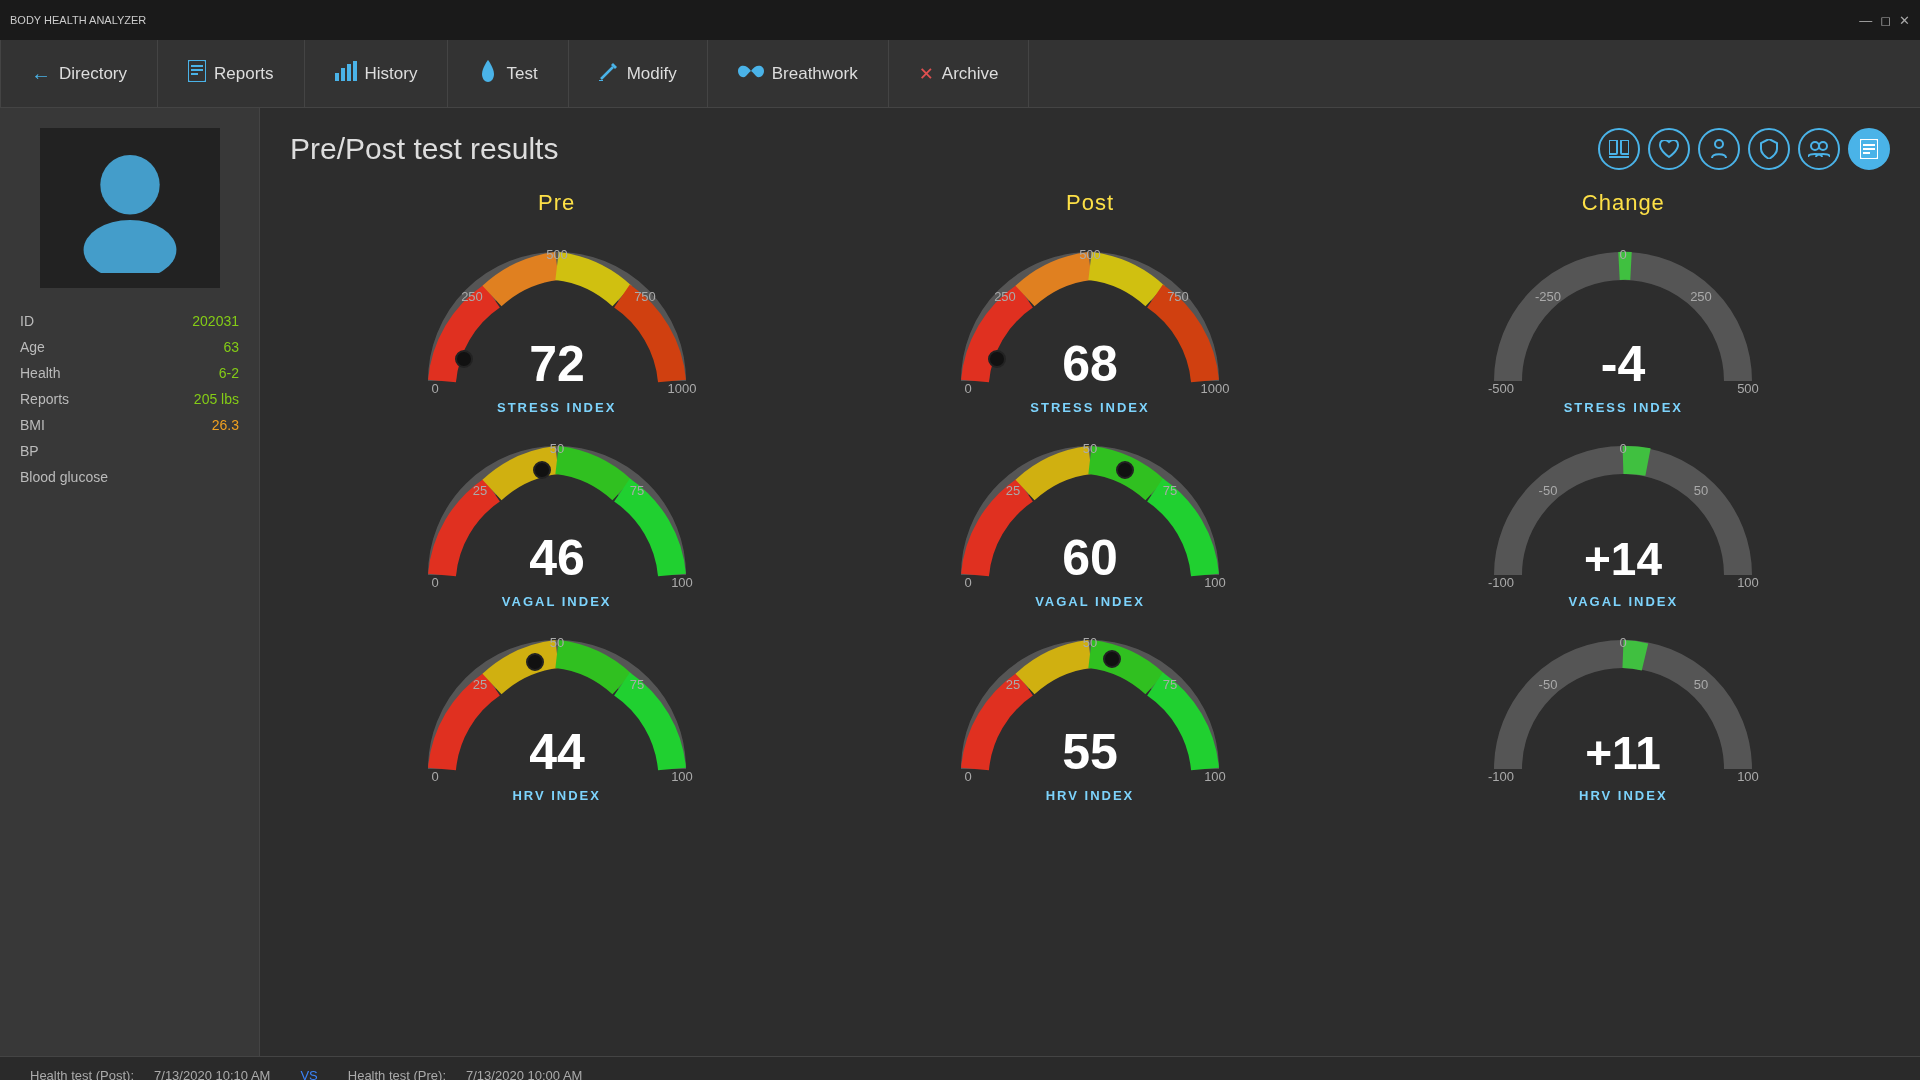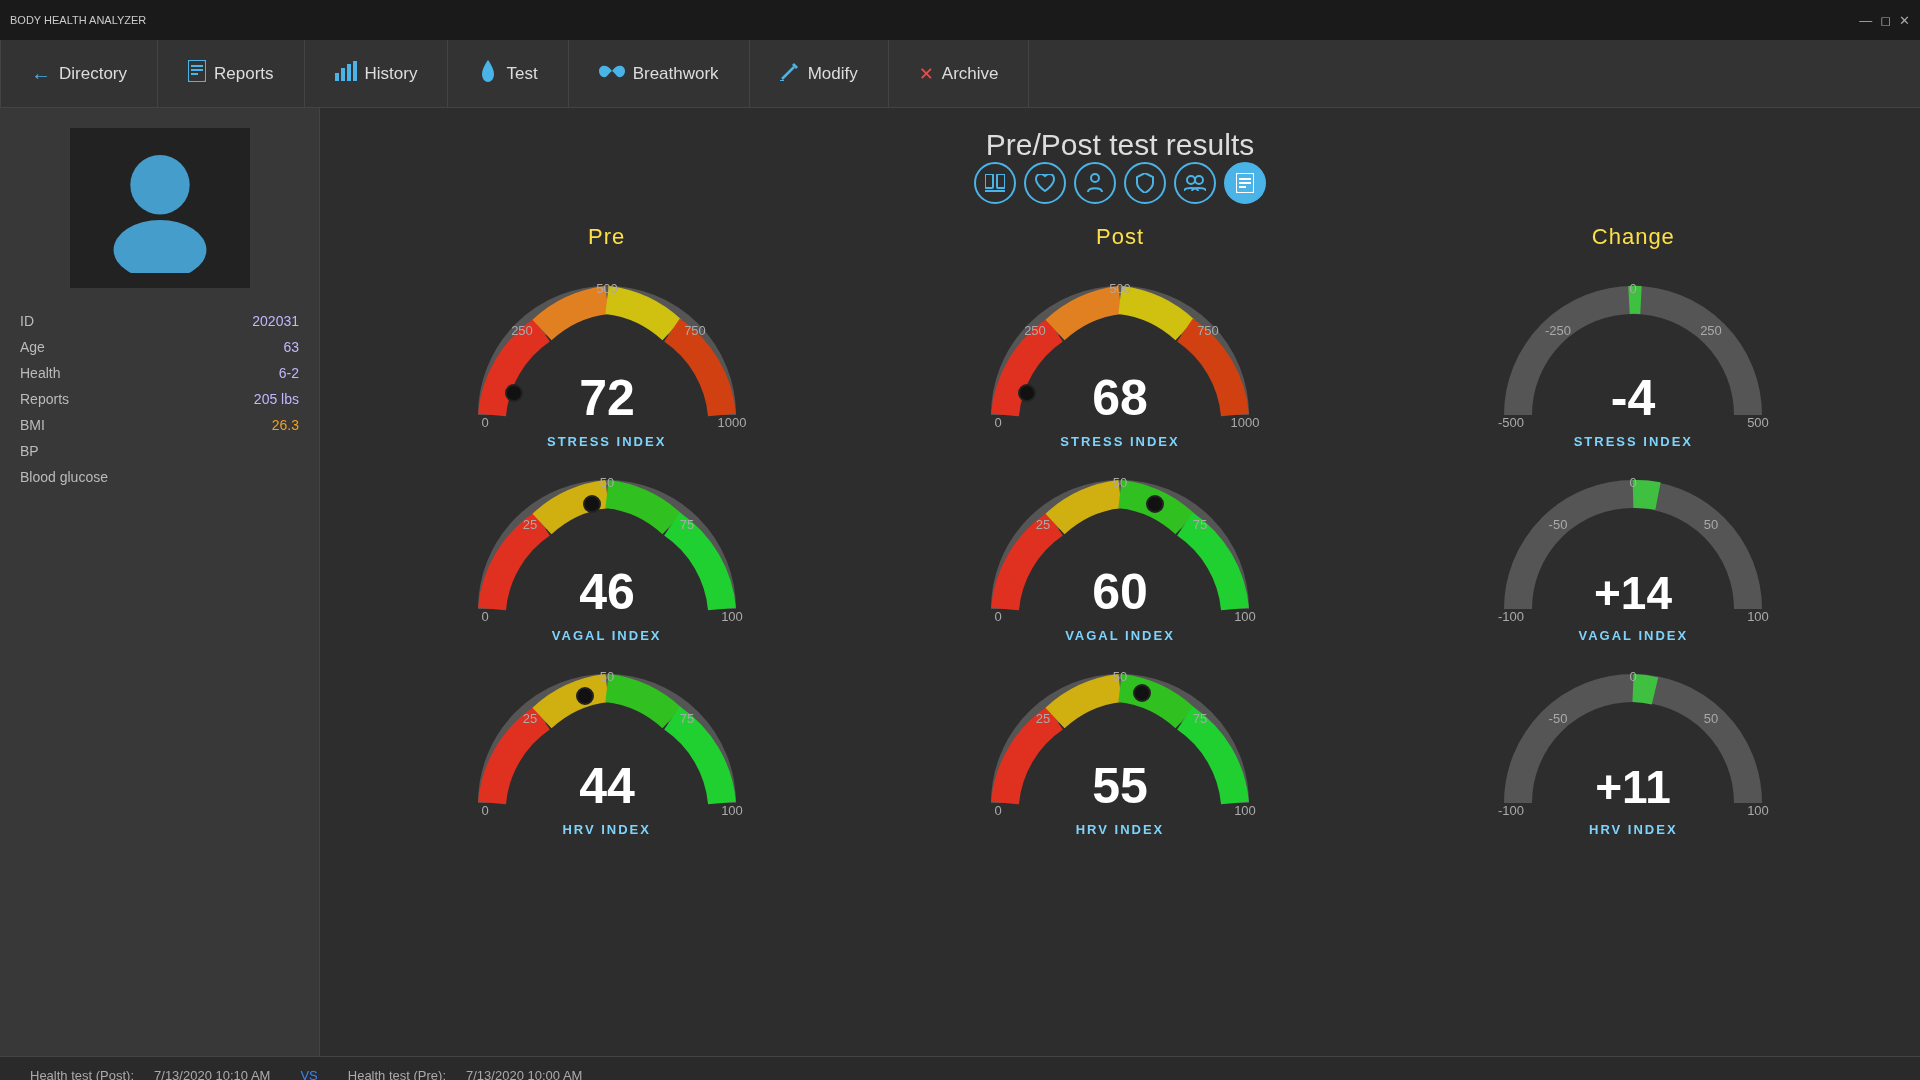--- a/index.html
+++ b/index.html
@@ -51,21 +51,21 @@
     .nav-icon-blue { color: #4ab3e8; }
 
     
     #main {
       display: flex;
       height: calc(1080px - 28px - 68px - 36px);
     }
 
     
     #sidebar {
-      width: 320px;
+      width: 260px;
       background: #383838;
       padding: 20px;
       border-right: 1px solid #444;
       flex-shrink: 0;
     }
     #avatar {
       width: 180px;
       height: 160px;
       background: #222;
       margin: 0 auto 20px;
@@ -76,35 +76,34 @@
     }
     .avatar-svg { width: 130px; height: 130px; }
     .patient-info { width: 100%; }
     .info-row {
       display: flex;
       justify-content: space-between;
       padding: 5px 0;
       font-size: 14px;
       color: #bbb;
     }
-    .info-value { color: #c4b5fd; }
+    .info-value { color: #84cc16; }
     .info-value-bmi { color: #f0a020; }
 
     
     #content {
       flex: 1;
       padding: 20px 30px;
       overflow: hidden;
     }
     #content-header {
       display: flex;
       justify-content: space-between;
       align-items: center;
       margin-bottom: 20px;
-      flex-direction: column;
     }
     .page-title {
       font-size: 30px;
       font-weight: 300;
       color: #ddd;
     }
     .icon-row {
       display: flex;
       gap: 8px;
     }
@@ -224,36 +223,36 @@
   <div class="nav-item">
     <span class="nav-icon nav-icon-blue">
       <svg width="20" height="22" viewBox="0 0 20 22">
           <path d="M10 0 C10 0 4 8 4 14 C4 19 7 22 10 22 C13 22 16 19 16 14 C16 8 10 0 10 0Z" fill="#4ab3e8"></path>
         </svg>
     </span>
     <span>Test</span>
   </div>
   <div class="nav-item">
     <span class="nav-icon">
-      <svg width="26" height="20" viewBox="0 0 26 20">
-          <path d="M13 10 C8 2 0 4 0 10 C0 15 5 18 8 15 C10 13 11 11 13 10Z" fill="#4ab3e8"></path>
-          <path d="M13 10 C18 2 26 4 26 10 C26 15 21 18 18 15 C16 13 15 11 13 10Z" fill="#4ab3e8"></path>
-        </svg>
-    </span>
-    <span>Breathwork</span>
-  </div>
-  <div class="nav-item">
-    <span class="nav-icon">
       <svg width="20" height="20" viewBox="0 0 20 20">
           <line x1="2" y1="18" x2="14" y2="6" stroke="#4ab3e8" stroke-width="2.5"></line>
           <polygon points="14,2 18,6 16,8 12,4" fill="#4ab3e8"></polygon>
           <line x1="0" y1="20" x2="4" y2="20" stroke="#4ab3e8" stroke-width="2"></line>
         </svg>
     </span>
     <span>Modify</span>
+  </div>
+  <div class="nav-item">
+    <span class="nav-icon">
+      <svg width="26" height="20" viewBox="0 0 26 20">
+          <path d="M13 10 C8 2 0 4 0 10 C0 15 5 18 8 15 C10 13 11 11 13 10Z" fill="#4ab3e8"></path>
+          <path d="M13 10 C18 2 26 4 26 10 C26 15 21 18 18 15 C16 13 15 11 13 10Z" fill="#4ab3e8"></path>
+        </svg>
+    </span>
+    <span>Breathwork</span>
   </div>
   <div class="nav-item">
     <span class="nav-icon nav-icon-red" style="color:#e05050;font-size:18px;">✕</span>
     <span>Archive</span>
   </div>
 </div>
 
 <div id="main">
 
   <div id="sidebar">

